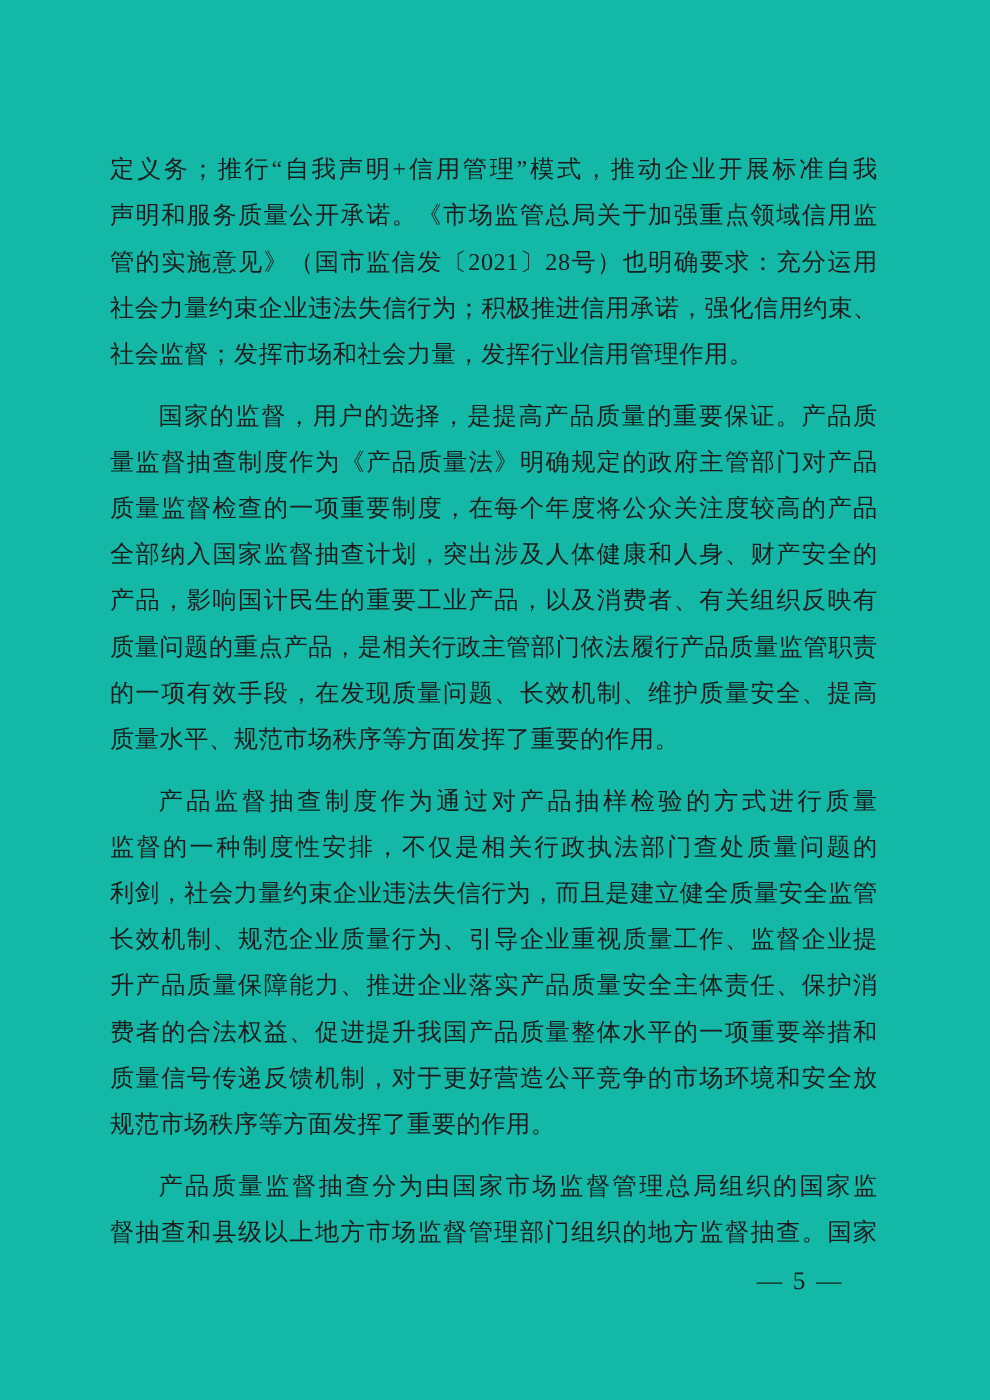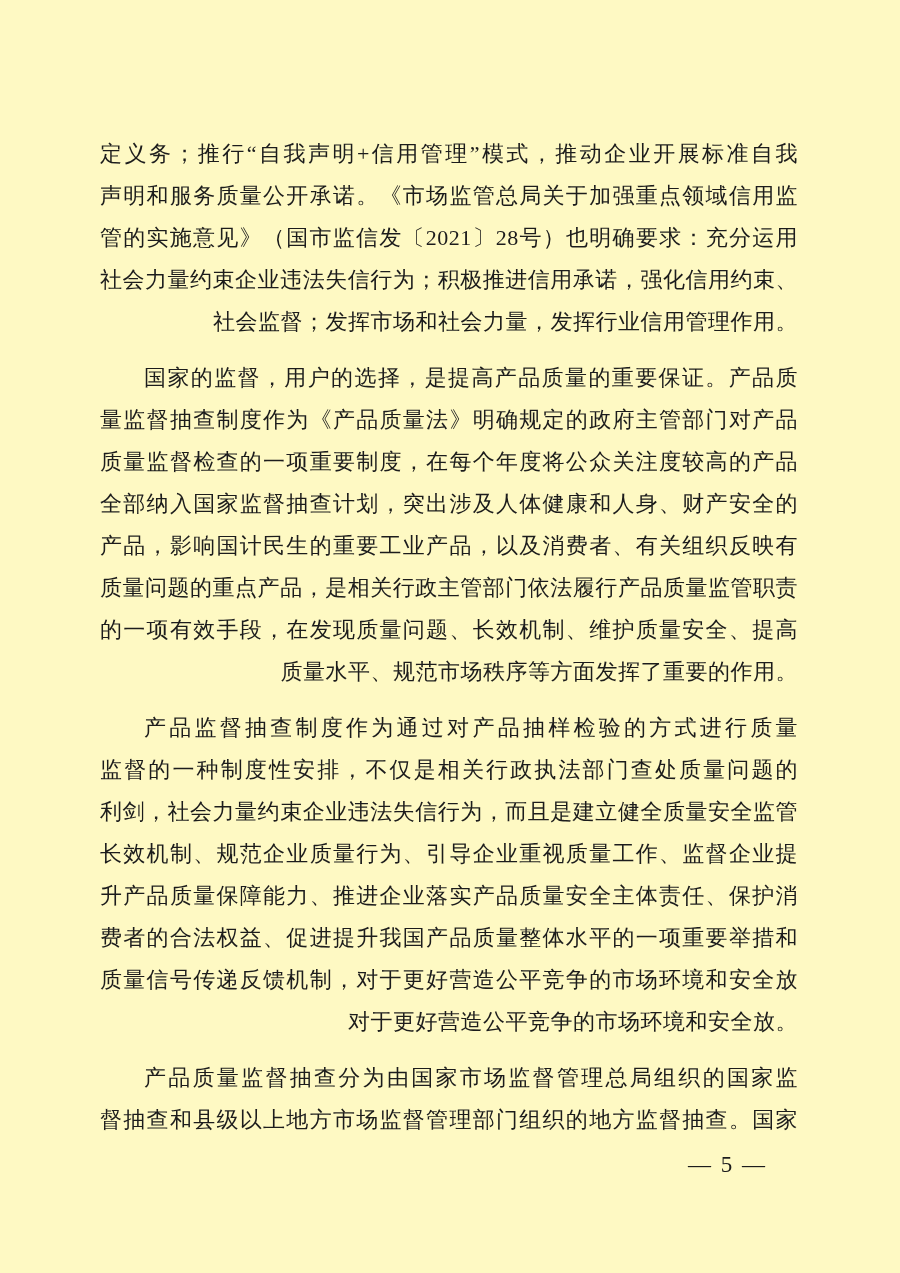--- a/index.html
+++ b/index.html
@@ -5,41 +5,41 @@
   * { margin: 0; padding: 0; box-sizing: border-box; }
 
   html, body {
     background: #ffffff;
   }
 
   .page {
     position: relative;
     width: 900px;
     height: 1273px;
-    background: #fef9c3;
+    background: #14b8a6;
     overflow: hidden;
     font-family: "Liberation Serif", "DejaVu Serif", serif;
     color: #1c1c1c;
   }
 
   .text-block {
     position: absolute;
     left: 100px;
     top: 133px;
     width: 698px;
   }
 
   .paragraph { margin: 0; }
 
   .line {
     font-size: 22px;
     line-height: 42px;
     letter-spacing: 0.5px;
     white-space: nowrap;      
-    text-align: right;
+    text-align: left;
     color: #1c1c1c;
   }
 
   
   .line.fill {
     white-space: normal;
     text-align: justify;
     text-align-last: justify;
   }
 
@@ -82,21 +82,21 @@
         <div class="line">质量水平、规范市场秩序等方面发挥了重要的作用。</div>
       </div>
     <div class="paragraph">
         <div class="line indent fill">产品监督抽查制度作为通过对产品抽样检验的方式进行质量</div>
         <div class="line fill">监督的一种制度性安排，不仅是相关行政执法部门查处质量问题的</div>
         <div class="line fill">利剑，社会力量约束企业违法失信行为，而且是建立健全质量安全监管</div>
         <div class="line fill">长效机制、规范企业质量行为、引导企业重视质量工作、监督企业提</div>
         <div class="line fill">升产品质量保障能力、推进企业落实产品质量安全主体责任、保护消</div>
         <div class="line fill">费者的合法权益、促进提升我国产品质量整体水平的一项重要举措和</div>
         <div class="line fill">质量信号传递反馈机制，对于更好营造公平竞争的市场环境和安全放</div>
-        <div class="line">对于更好营造公平竞争的市场环境和安全放。</div>
+        <div class="line">规范市场秩序等方面发挥了重要的作用。</div>
       </div>
     <div class="paragraph">
         <div class="line indent fill">产品质量监督抽查分为由国家市场监督管理总局组织的国家监</div>
         <div class="line fill">督抽查和县级以上地方市场监督管理部门组织的地方监督抽查。国家</div>
       </div>
   </main>
   <div class="page-number">— 5 —</div>
 </div>
 
 </body></html>

